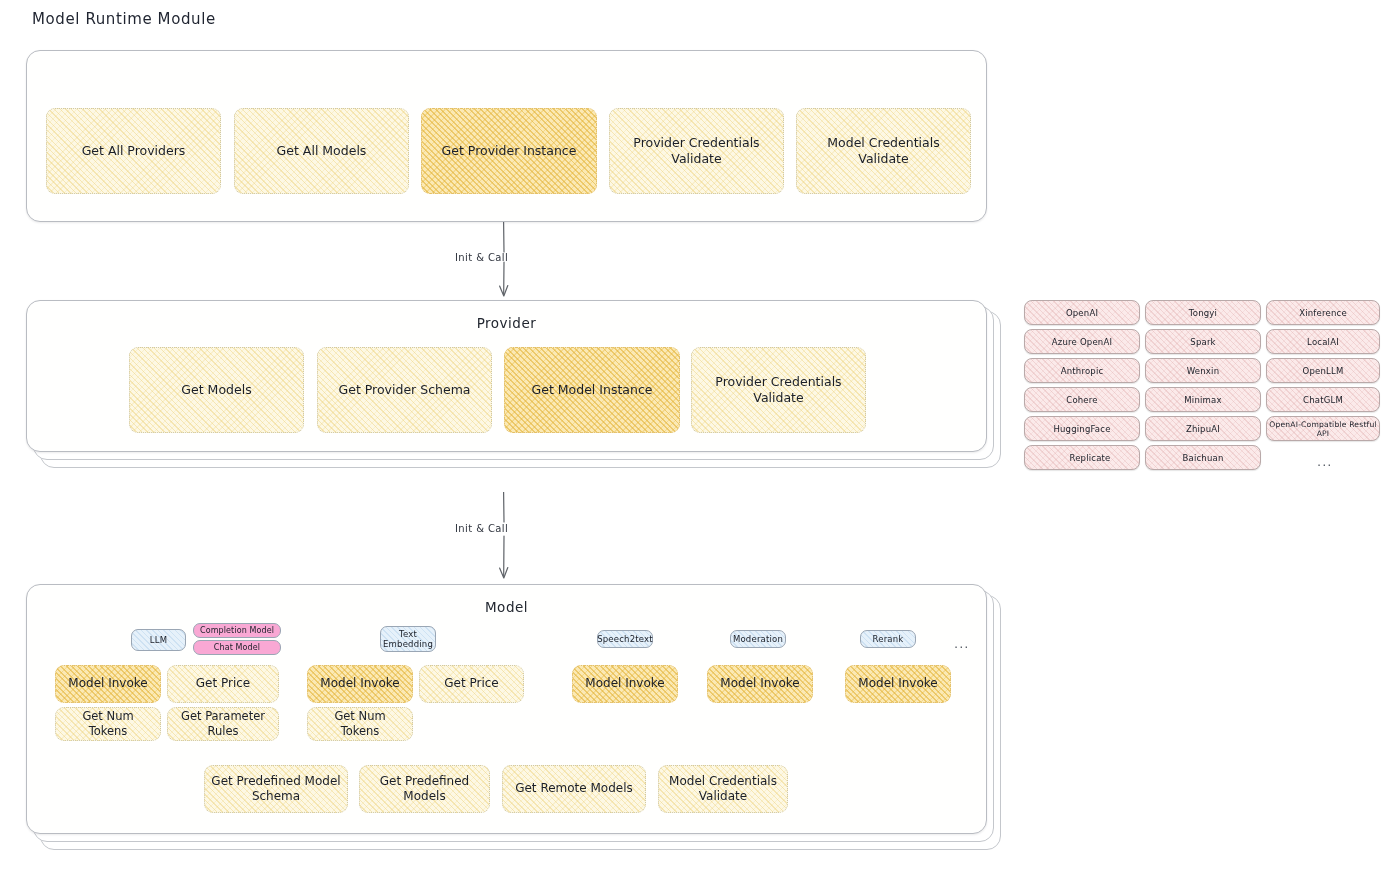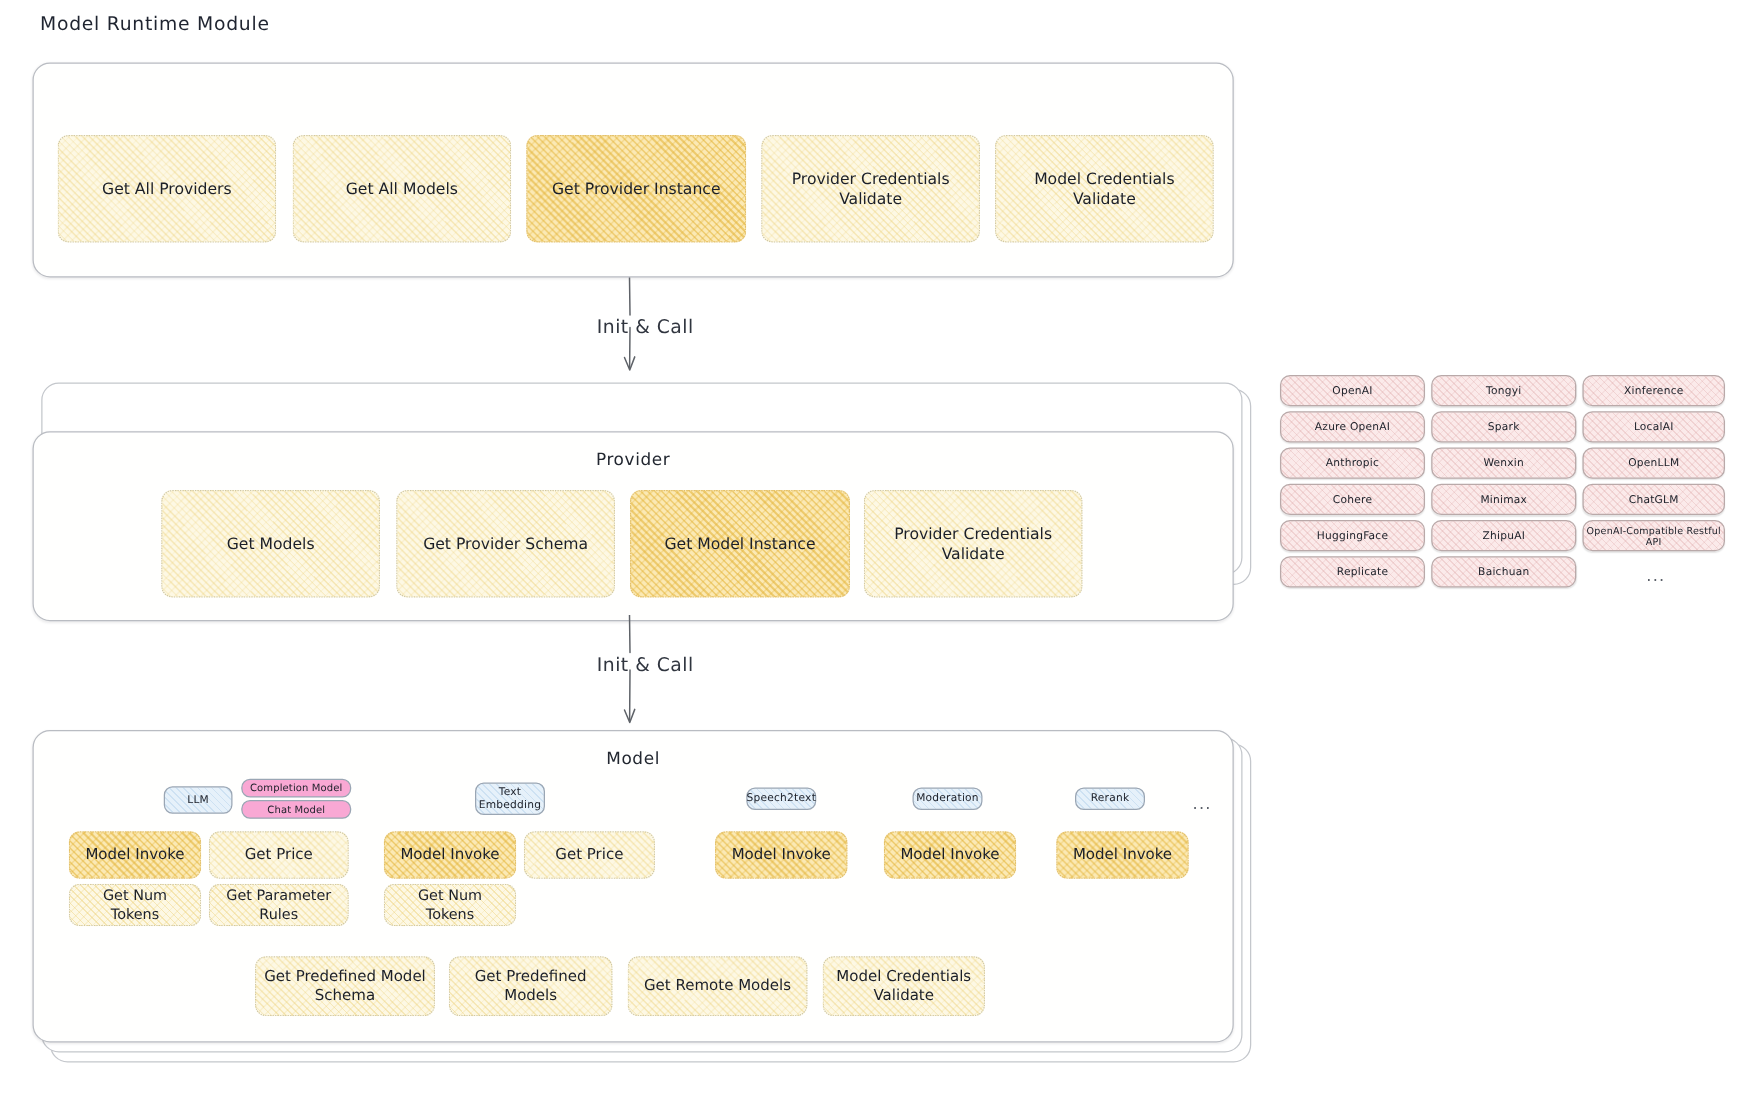--- a/index.html
+++ b/index.html
@@ -161,25 +161,25 @@
     font-size: 8.5px;
     color: #1b1f28;
     letter-spacing: .2px;
     box-shadow: 0 1px 1px rgba(40,40,40,.12);
   }
 
   
   .conn { position: absolute; }
   .conn-label {
     position: absolute;
-    font-size: 15px;
+    font-size: 10px;
     color: #30353f;
     letter-spacing: .4px;
     white-space: nowrap;
-    text-align: right;
+    text-align: left;
   }
   .ellipsis-mark {
     position: absolute;
     font-size: 13px;
     color: #5a5f68;
     letter-spacing: 1px;
     line-height: 1;
   }
 </style>
 </head>
@@ -206,21 +206,21 @@
     <svg width="18" height="78" viewBox="0 0 18 78">
       <path d="M8.6 0 L9 30 M9 40 L8.7 72" stroke="#5e6268" stroke-width="1.2" fill="none" stroke-linecap="round"></path>
       <path d="M4.6 64 L8.8 74 L12.8 63.5" stroke="#5e6268" stroke-width="1.2" fill="none" stroke-linecap="round" stroke-linejoin="round"></path>
     </svg>
   </div>
   <div class="conn-label" style="left:455px; top:252px; width:100px;">Init &amp; Call</div>
 
   <div class="panel-stack-2" style="left:40px; top:311px; width:959px; height:155px;"></div>
   <div class="panel-stack-1" style="left:33px; top:306px; width:959px; height:152px;"></div>
 
-  <div class="panel" style="left:26px; top:300px; width:959px; height:150px;margin-top:45px;">
+  <div class="panel" style="left:26px; top:300px; width:959px; height:150px;">
     <div class="panel-title">Provider</div>
 
     <div class="node" style="left:102px; top:46px; width:175px; height:86px; font-size:12.5px;">Get Models</div>
 
     <div class="node hi" style="left:477px; top:46px; width:176px; height:86px; font-size:12.5px;">Get Model Instance</div>
 
     <div class="node" style="left:290px; top:46px; width:175px; height:86px; font-size:12.5px;">Get Provider Schema</div>
 
     <div class="node" style="left:664px; top:46px; width:175px; height:86px; font-size:12.5px;">Provider Credentials Validate</div>
   </div>

